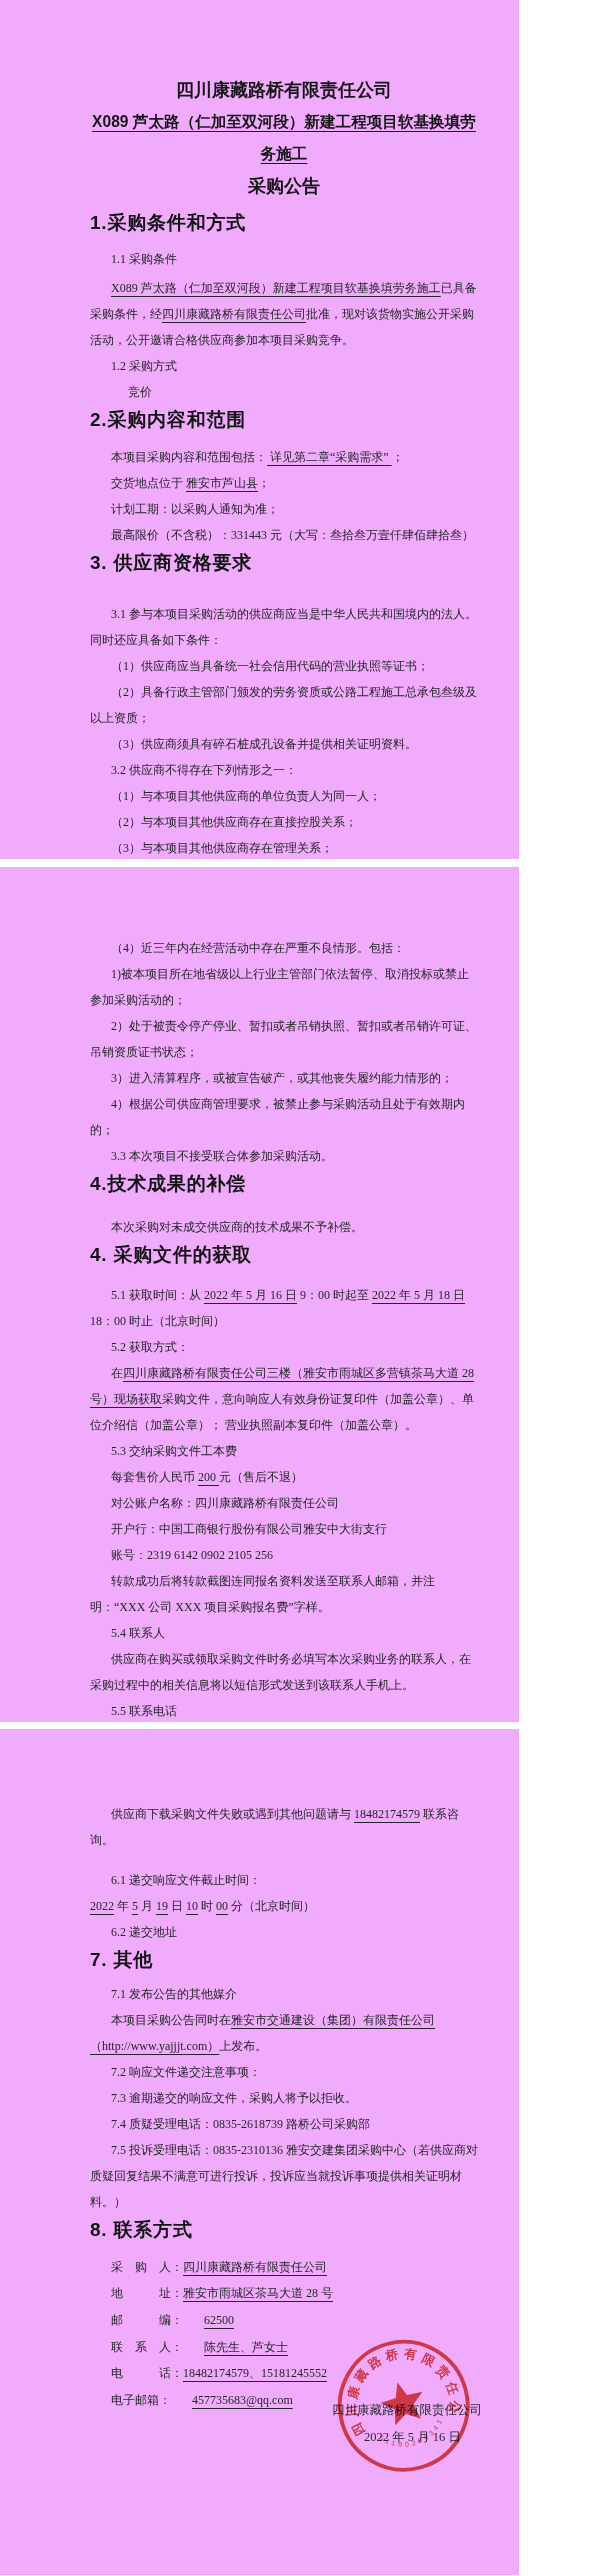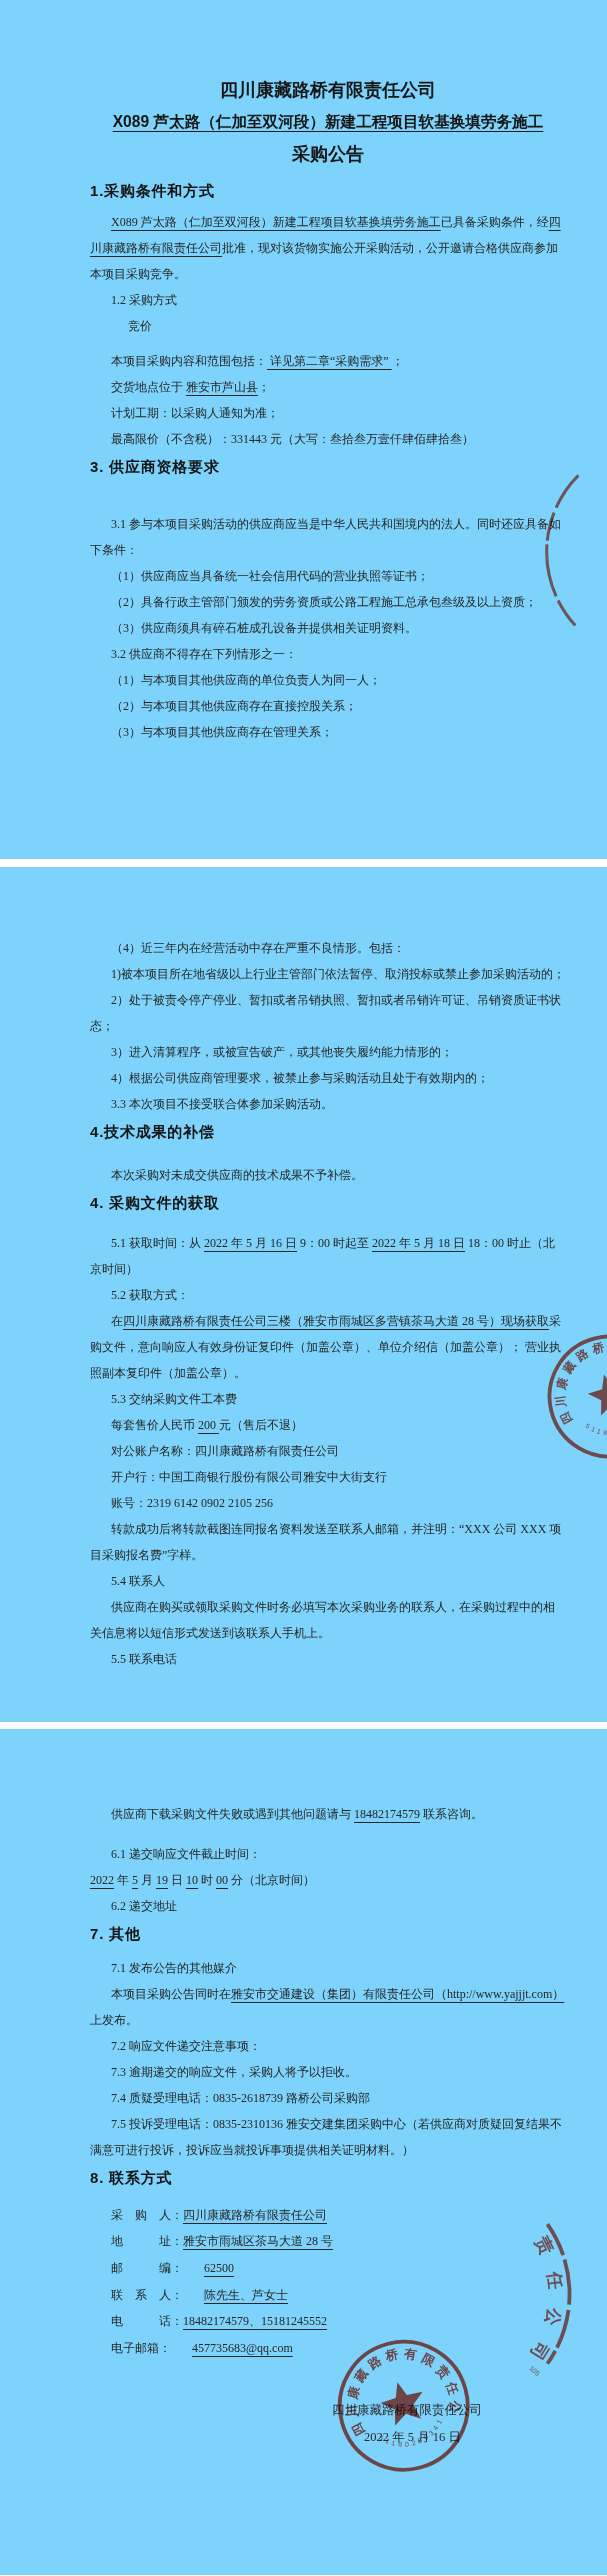--- a/index.html
+++ b/index.html
@@ -1,23 +1,23 @@
 <!DOCTYPE html>
 <html style="font-size:12px"><head>
 <meta charset="utf-8">
 <style>
   html,body{margin:0;padding:0;background:#ffffff;}
   .canvas{position:relative;width:607px;height:2576px;background:#ffffff;overflow:hidden;
           font-family:"Liberation Serif",serif;color:#222;}
-  .page{position:relative;width:607px;background:#7dd3fc;overflow:hidden;box-sizing:border-box;}
+  .page{position:relative;width:519px;background:#f0abfc;overflow:hidden;box-sizing:border-box;}
   .page-inner{box-sizing:border-box;padding-left:90px;padding-right:41px;}
   .p{font-size:12px;line-height:26px;color:#262626;}
   .ind{text-indent:21px;}
   .h{font-family:"Liberation Sans","DejaVu Sans",sans-serif;font-weight:700;
-     font-size:15px;line-height:30px;color:#141414;letter-spacing:0.8px;}
+     font-size:19px;line-height:30px;color:#141414;letter-spacing:0.8px;}
   .title1,.title3{text-align:center;font-family:"Liberation Sans","DejaVu Sans",sans-serif;
      font-weight:700;font-size:18px;line-height:32px;color:#161616;}
   .title2{text-align:center;font-family:"Liberation Sans","DejaVu Sans",sans-serif;
      font-weight:700;font-size:15.6px;line-height:32px;color:#161616;}
   .u{text-decoration:underline;text-underline-offset:3.8px;text-decoration-thickness:0.8px;}
   .uw{display:inline-block;text-decoration:underline;text-underline-offset:3.8px;}
   .w190{width:144px;}
   .w150{width:114px;}
   .w210{width:159px;text-decoration:underline;}
   .gap{height:7.6px;background:#ffffff;width:607px;}
@@ -30,37 +30,39 @@
 
 <div class="canvas">
 
   <div class="page" style="height:859px">
     <div class="page-inner" style="padding-top:74px">
       <div class="title1">四川康藏路桥有限责任公司</div>
       <div class="title2"><span class="u">X089 芦太路（仁加至双河段）新建工程项目软基换填劳务施工</span></div>
       <div class="title3">采购公告</div>
 
       <div class="h" style="margin-top:6px">1.采购条件和方式</div>
+      <div class="p ind" style="margin-top:7.6px">1.1 采购条件</div>
       <div class="p ind" style="margin-top:3px">
         <span class="u">X089 芦太路（仁加至双河段）新建工程项目软基换填劳务施工</span><span>已具备采购条件，经</span><span class="u">四川康藏路桥有限责任公司</span><span>批准，现对该货物实施公开采购活动，公开邀请合格供应商参加本项目采购竞争。</span>
       </div>
       <div class="p ind">1.2 采购方式</div>
       <div class="p" style="margin-left:38px">竞价</div>
 
+      <div class="h">2.采购内容和范围</div>
       <div class="p ind" style="margin-top:9px">
         <span>本项目采购内容和范围包括：</span><span class="u"> 详见第二章“采购需求” </span><span>；</span>
       </div>
       <div class="p ind">
         <span>交货地点位于 </span><span class="u">雅安市芦山县</span><span>；</span>
       </div>
       <div class="p ind">计划工期：以采购人通知为准；</div>
       <div class="p ind">最高限价（不含税）：331443 元（大写：叁拾叁万壹仟肆佰肆拾叁）</div>
 
       <div class="h">3.  供应商资格要求</div>
-      <div class="p ind" style="margin-top:29px">3.1 参与本项目采购活动的供应商应当是中华人民共和国境内的法人。同时还应具备如下条件：</div>
+      <div class="p ind" style="margin-top:23px">3.1 参与本项目采购活动的供应商应当是中华人民共和国境内的法人。同时还应具备如下条件：</div>
       <div class="p ind">（1）供应商应当具备统一社会信用代码的营业执照等证书；</div>
       <div class="p ind">（2）具备行政主管部门颁发的劳务资质或公路工程施工总承包叁级及以上资质；</div>
       <div class="p ind">（3）供应商须具有碎石桩成孔设备并提供相关证明资料。</div>
       <div class="p ind">3.2 供应商不得存在下列情形之一：</div>
       <div class="p ind">（1）与本项目其他供应商的单位负责人为同一人；</div>
       <div class="p ind">（2）与本项目其他供应商存在直接控股关系；</div>
       <div class="p ind">（3）与本项目其他供应商存在管理关系；</div>
     </div>
 
     <svg class="seal" style="left:545px;top:442px" width="220" height="220" viewBox="0 0 290 290">

